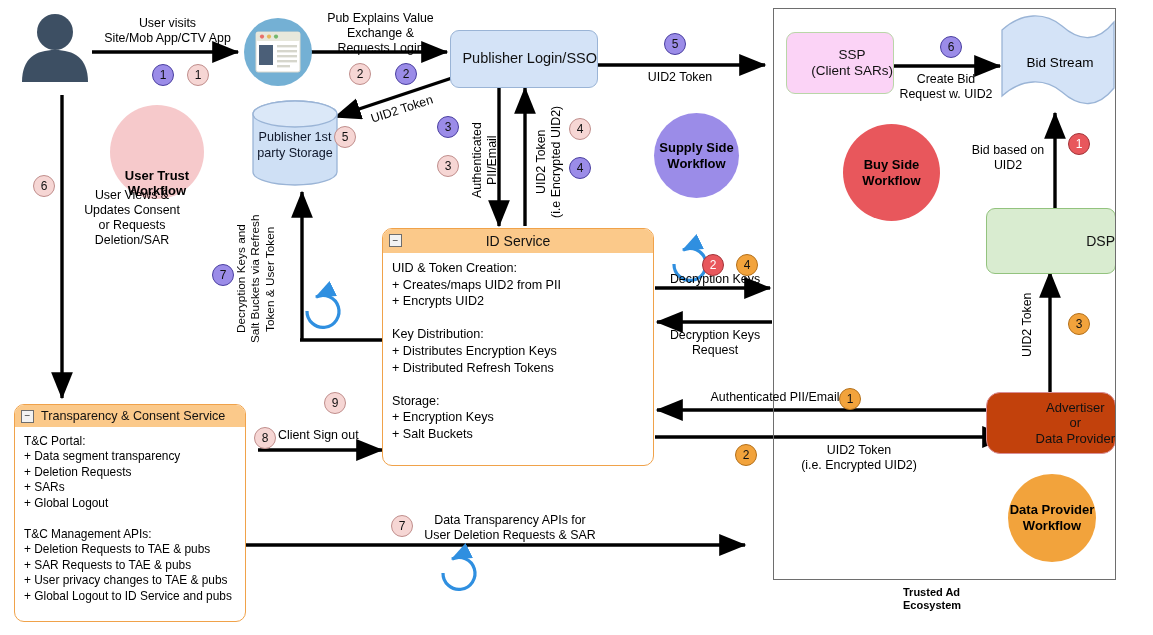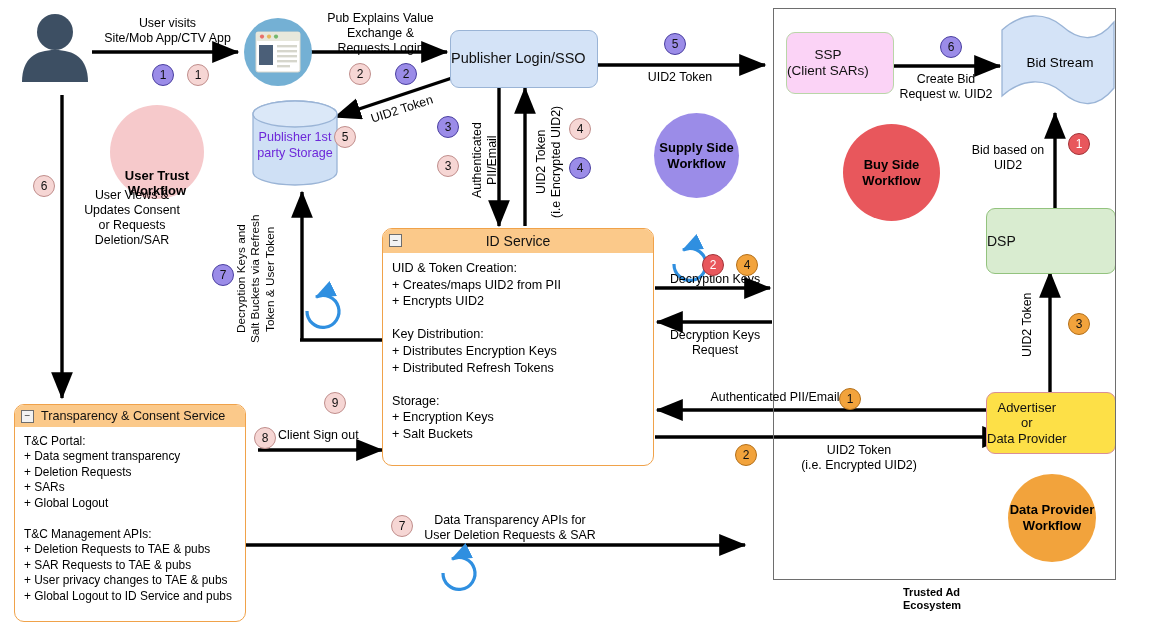--- a/index.html
+++ b/index.html
@@ -1,29 +1,29 @@
 <!DOCTYPE html>
 <html><head>
 <meta charset="utf-8">
 <style>
   html,body{margin:0;padding:0;background:#ffffff;}
   body{width:1153px;height:635px;position:relative;overflow:hidden;
        font-family:"Liberation Sans","DejaVu Sans",sans-serif;color:#000;}
   #canvas{position:absolute;left:0;top:0;width:1153px;height:635px;}
   svg.layer{position:absolute;left:0;top:0;width:1153px;height:635px;pointer-events:none;}
   .node{position:absolute;box-sizing:border-box;display:flex;align-items:center;
-        justify-content:flex-start;text-align:center;line-height:1.18;}
+        justify-content:flex-end;text-align:center;line-height:1.18;}
   
   .box-blue{background:#d4e3f7;border:1px solid #9ab4d6;border-radius:9px;
             font-size:14.5px;color:#111;}
   .box-pink{background:#fbd3f6;border:1.6px solid #b9d6a8;border-radius:9px;
             font-size:13.5px;color:#111;}
   .box-green{background:#d9ecd0;border:1.6px solid #93c37e;border-radius:9px;
              font-size:14px;color:#111;}
-  .box-rose{background:#fde047;border:1.6px solid #d98f97;border-radius:9px;
+  .box-rose{background:#c2410c;border:1.6px solid #d98f97;border-radius:14px;
             font-size:13px;color:#111;}
   
   .bubble{position:absolute;border-radius:50%;display:flex;align-items:center;
           justify-content:center;text-align:center;font-weight:bold;font-size:13px;
           color:#000;line-height:1.2;}
   
   .step{position:absolute;border-radius:50%;display:flex;align-items:center;
         justify-content:center;font-size:12px;width:22px;height:22px;
         box-sizing:border-box;color:#111;}
   .step.purple{background:#9b8ce8;border:1.4px solid #4a3fa0;}
@@ -47,21 +47,21 @@
   .panel-body{padding:7px 9px;font-size:12.6px;line-height:1.32;white-space:pre;color:#000;}
   
   .frame{position:absolute;border:1.3px solid #6e6e6e;background:transparent;}
   .frame-cap{position:absolute;font-size:11px;font-weight:bold;text-align:left;
              line-height:1.22;white-space:pre;}
   
   .browser{position:absolute;border-radius:50%;background:#74b0d4;
            display:flex;align-items:center;justify-content:center;}
   
   .cyl-label{position:absolute;font-size:12.6px;text-align:center;line-height:1.25;
-             color:#6d28d9;white-space:pre;}
+             color:#0f172a;white-space:pre;}
 </style>
 </head>
 <body>
 
 <div id="canvas">
 
   <svg class="layer" viewBox="0 0 1153 635">
     <defs>
       <marker id="ah" markerWidth="9" markerHeight="9" refX="7.6" refY="3.2" orient="auto" markerUnits="strokeWidth">
         <path d="M0,0 L8,3.2 L0,6.4 z" fill="#000"></path>

